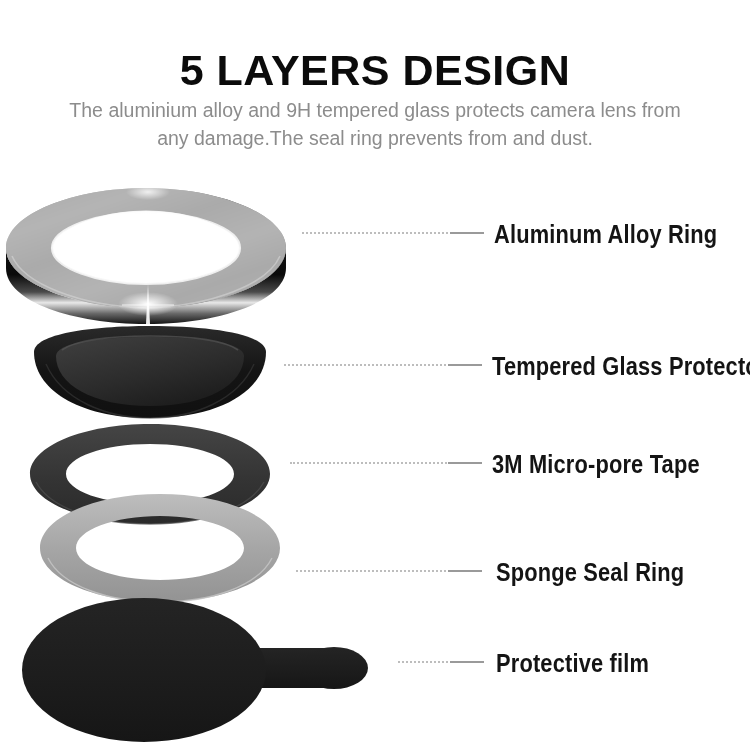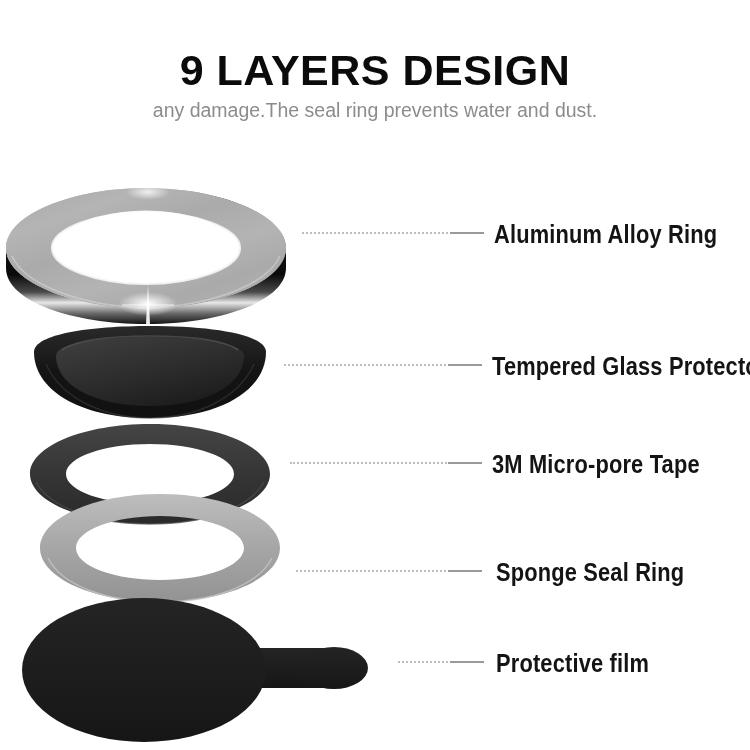--- a/index.html
+++ b/index.html
@@ -162,23 +162,24 @@
   #label-3 { left: 492px; top: 450px; }
   #label-4 { left: 496px; top: 558px; }
   #label-5 { left: 496px; top: 649px; }
 </style>
 </head>
 <body>
 
 <div id="page">
 
   <div id="header">
-    <div id="title">9 LAYERS DESIGN</div>
+    <div id="title">5 LAYERS DESIGN</div>
     <div id="subtitle">
-      <span class="sub-line">any damage.The seal ring prevents water and dust.</span>
+      <span class="sub-line">The aluminium alloy and 9H tempered glass protects camera lens from</span>
+      <span class="sub-line">any damage.The seal ring prevents from and dust.</span>
     </div>
   </div>
 
   <div id="stage">
 
     <div id="layer-alloy" class="layer-art">
       <svg class="ring-body" viewBox="0 0 288 152" xmlns="http://www.w3.org/2000/svg">
         <defs>
           <linearGradient id="sideWall" x1="0" y1="0" x2="0" y2="1">
             <stop offset="0%" stop-color="#111111"></stop>

